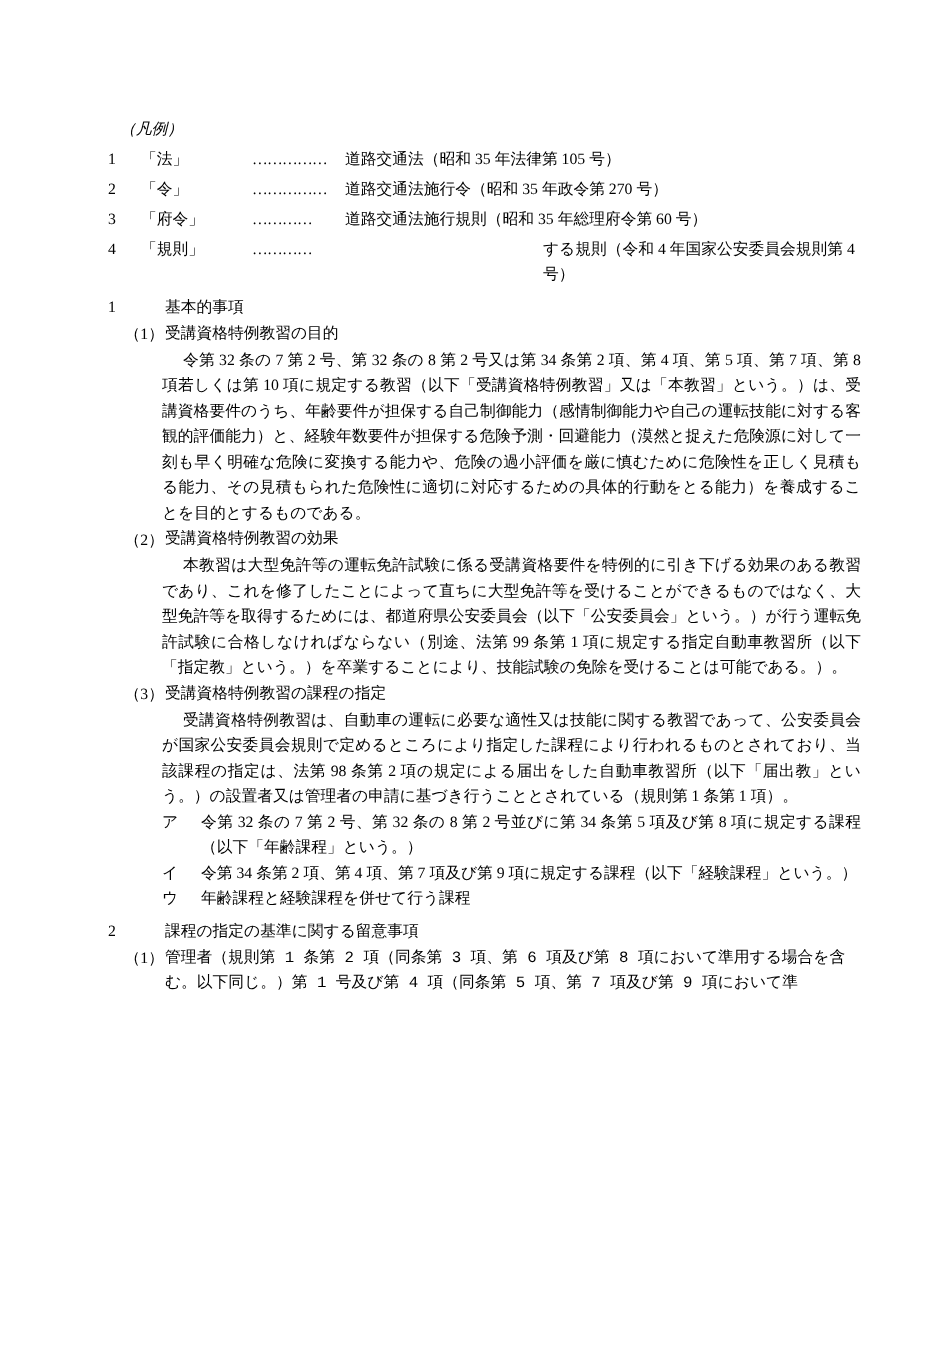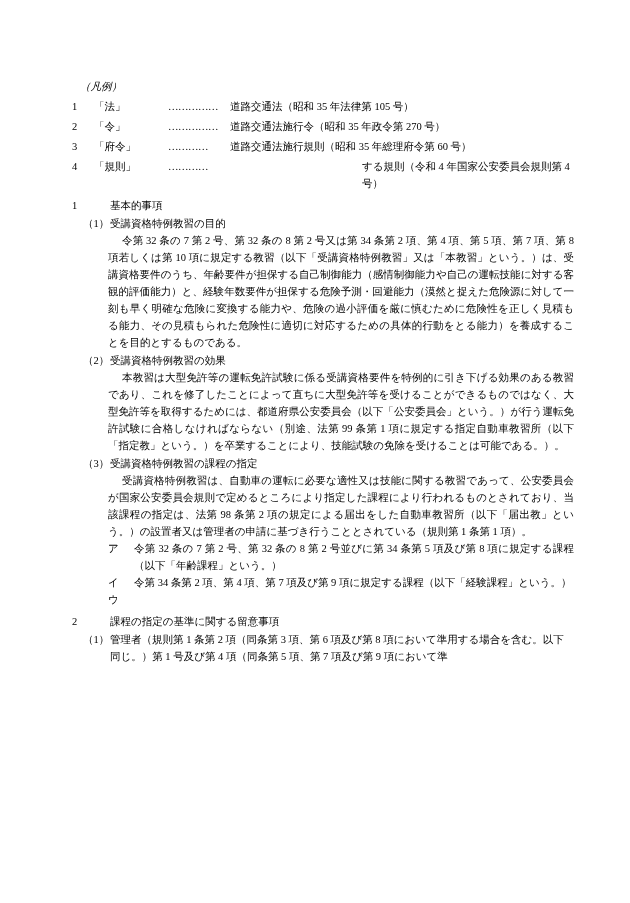--- a/index.html
+++ b/index.html
@@ -93,20 +93,21 @@
   }
   .sub-num {
     width: 34px;
     flex: 0 0 34px;
     padding-left: 13px;
     box-sizing: border-box;
   }
   .sub-title {
     flex: 1 1 auto;
     padding-left: 6px;
+    font-family: Liberation Mono, monospace;
   }
 
   .para {
     padding-left: 38px;
     text-align: justify;
     text-justify: inter-ideograph;
     margin-top: 0;
     margin-bottom: 0;
   }
   .para.first-indent {
@@ -203,20 +204,21 @@
       <div class="item">
         <span class="item-mark">ア</span>
         <span class="item-body">令第 32 条の 7 第 2 号、第 32 条の 8 第 2 号並びに第 34 条第 5 項及び第 8 項に規定する課程（以下「年齢課程」という。）</span>
       </div>
       <div class="item">
         <span class="item-mark">イ</span>
         <span class="item-body">令第 34 条第 2 項、第 4 項、第 7 項及び第 9 項に規定する課程（以下「経験課程」という。）</span>
       </div>
       <div class="item">
         <span class="item-mark">ウ</span>
+        <span class="item-body">年齢課程と経験課程を併せて行う課程</span>
       </div>
     </div>
   </div>
 
   <div class="sec">
     <div class="sec-head">
       <span class="sec-num">2</span>
       <span class="sec-title">課程の指定の基準に関する留意事項</span>
     </div>
     <div class="sub">

